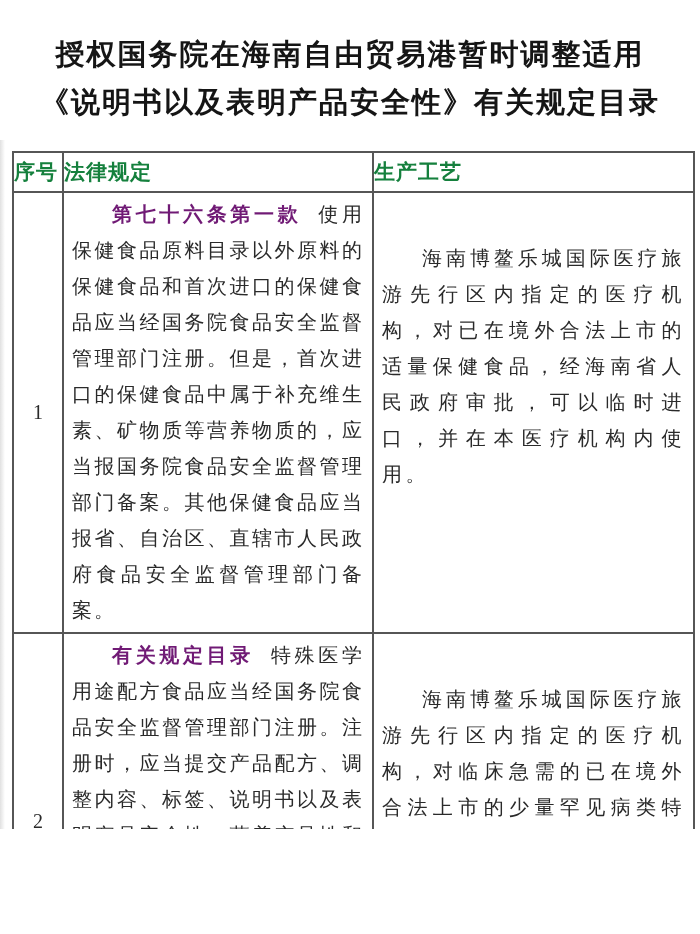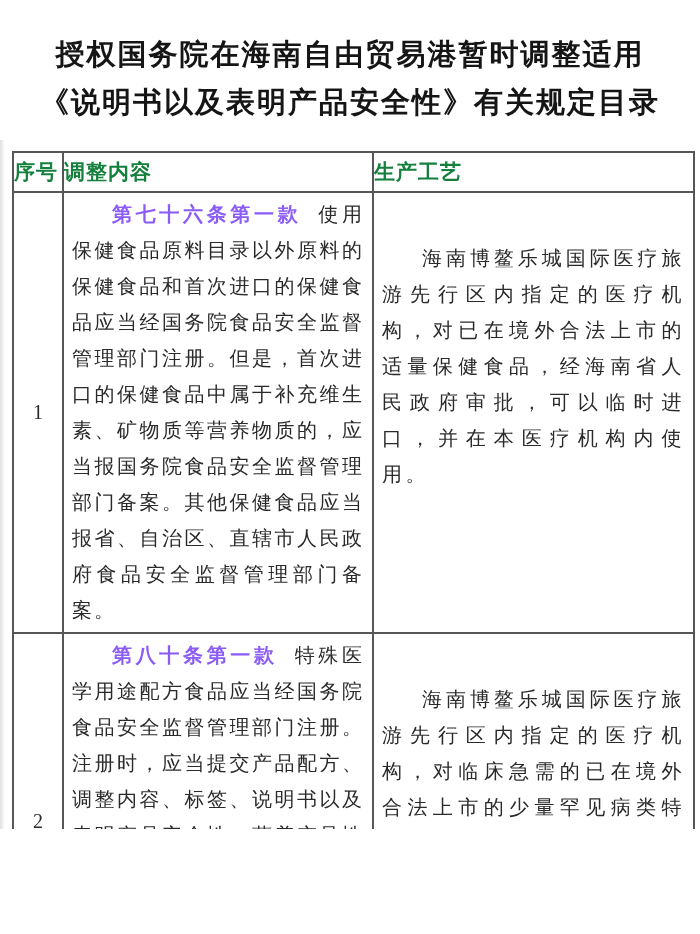--- a/index.html
+++ b/index.html
@@ -86,21 +86,21 @@
     text-align: justify;
     text-indent: 2em;
     color: #2a2a2a;
   }
   td.cell-law p  { letter-spacing: 2px; }
   td.cell-adj p  { letter-spacing: 3.5px; margin-top: 44px; }
 
   .law-head {
     font-family: "Liberation Sans", "DejaVu Sans", sans-serif;
     font-weight: bold;
-    color: #8b5cf6;
+    color: #701a75;
     margin-right: 0.85em;
     letter-spacing: 2px;
   }
 </style>
 </head>
 <body>
 
 <div class="page">
 
   <div class="edge-left"></div>
@@ -113,38 +113,38 @@
 
   <table class="law-table">
     <colgroup>
       <col class="c-no">
       <col class="c-law">
       <col class="c-adj">
     </colgroup>
     <thead>
       <tr>
         <th>序号</th>
-        <th>调整内容</th>
+        <th>法律规定</th>
         <th>生产工艺</th>
       </tr>
     </thead>
     <tbody>
       <tr class="row-1">
         <td class="cell-no">1</td>
         <td class="cell-text cell-law">
           <p><b class="law-head">第七十六条第一款</b><span>使用保健食品原料目录以外原料的保健食品和首次进口的保健食品应当经国务院食品安全监督管理部门注册。但是，首次进口的保健食品中属于补充维生素、矿物质等营养物质的，应当报国务院食品安全监督管理部门备案。其他保健食品应当报省、自治区、直辖市人民政府食品安全监督管理部门备案。</span></p>
         </td>
         <td class="cell-text cell-adj">
           <p>海南博鳌乐城国际医疗旅游先行区内指定的医疗机构，对已在境外合法上市的适量保健食品，经海南省人民政府审批，可以临时进口，并在本医疗机构内使用。</p>
         </td>
       </tr>
       <tr class="row-2">
         <td class="cell-no">2</td>
         <td class="cell-text cell-law">
-          <p><b class="law-head">第八十条第一款</b><span>特殊医学用途配方食品应当经国务院食品安全监督管理部门注册。注册时，应当提交产品配方、调整内容、标签、说明书以及表明产品安全性、营养充足性和特殊医学用途临床效果的材料。</span></p>
+          <p><b class="law-head">有关规定目录</b><span>特殊医学用途配方食品应当经国务院食品安全监督管理部门注册。注册时，应当提交产品配方、调整内容、标签、说明书以及表明产品安全性、营养充足性和特殊医学用途临床效果的材料。</span></p>
         </td>
         <td class="cell-text cell-adj">
           <p>海南博鳌乐城国际医疗旅游先行区内指定的医疗机构，对临床急需的已在境外合法上市的少量罕见病类特殊医学用途配方食品、少量特定全营养特殊医学用途配方食品，经海南省人民政府审批，可以临时进口，并在本医疗机构内使用。</p>
         </td>
       </tr>
     </tbody>
   </table>
 
 </div>
 

